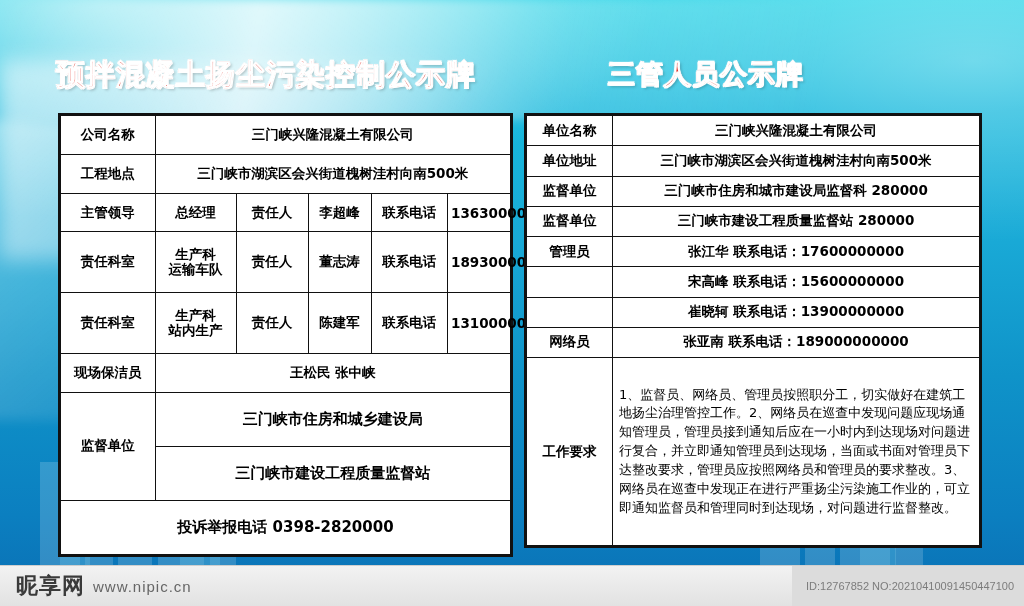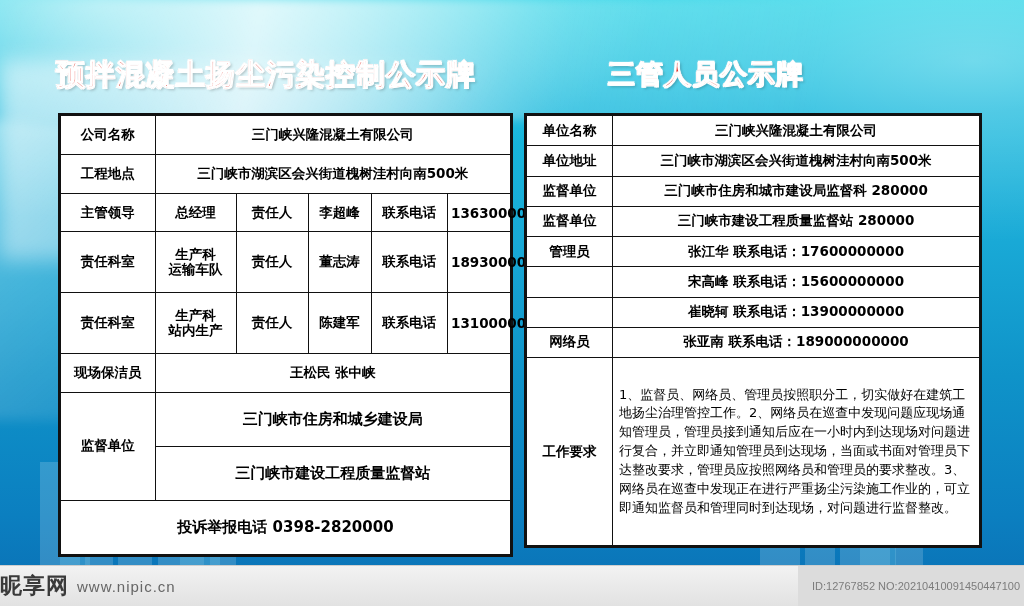--- a/index.html
+++ b/index.html
@@ -34,25 +34,25 @@
     filter:blur(6px);
   }
   .city{position:absolute;left:0;bottom:34px;width:100%;height:180px;opacity:.55;}
   
   .footer{
     position:absolute;left:0;bottom:0;width:100%;height:40px;
     background:linear-gradient(180deg,#f2f2f2,#e2e2e2);
     border-top:1px solid #cfcfcf;
     display:flex;align-items:center;justify-content:space-between;
   }
-  .brand{display:flex;align-items:center;gap:8px;padding-left:0;}
+  .brand{display:flex;align-items:center;gap:8px;padding-left:16px;}
   .brand-cn{font-size:22px;font-weight:bold;color:#3a3a3a;letter-spacing:1px;}
   .brand-url{font-size:15px;color:#666;letter-spacing:1px;}
   .footer-id{
-    font-size:11px;color:#7c7c7c;padding-right:4px;
+    font-size:11px;color:#7c7c7c;padding-right:10px;
     background:#dcdcdc;height:100%;display:flex;align-items:center;padding-left:14px;
   }
   
   .title{
     position:absolute;font-weight:bold;white-space:nowrap;
     color:#e0342a;
     -webkit-text-stroke:1px #ffffff;
     text-shadow:0 0 2px #fff, 1px 1px 0 #fff, -1px 1px 0 #fff, 2px 2px 3px rgba(0,0,0,.25);
     font-family:"DejaVu Sans","Liberation Sans",sans-serif;
   }

